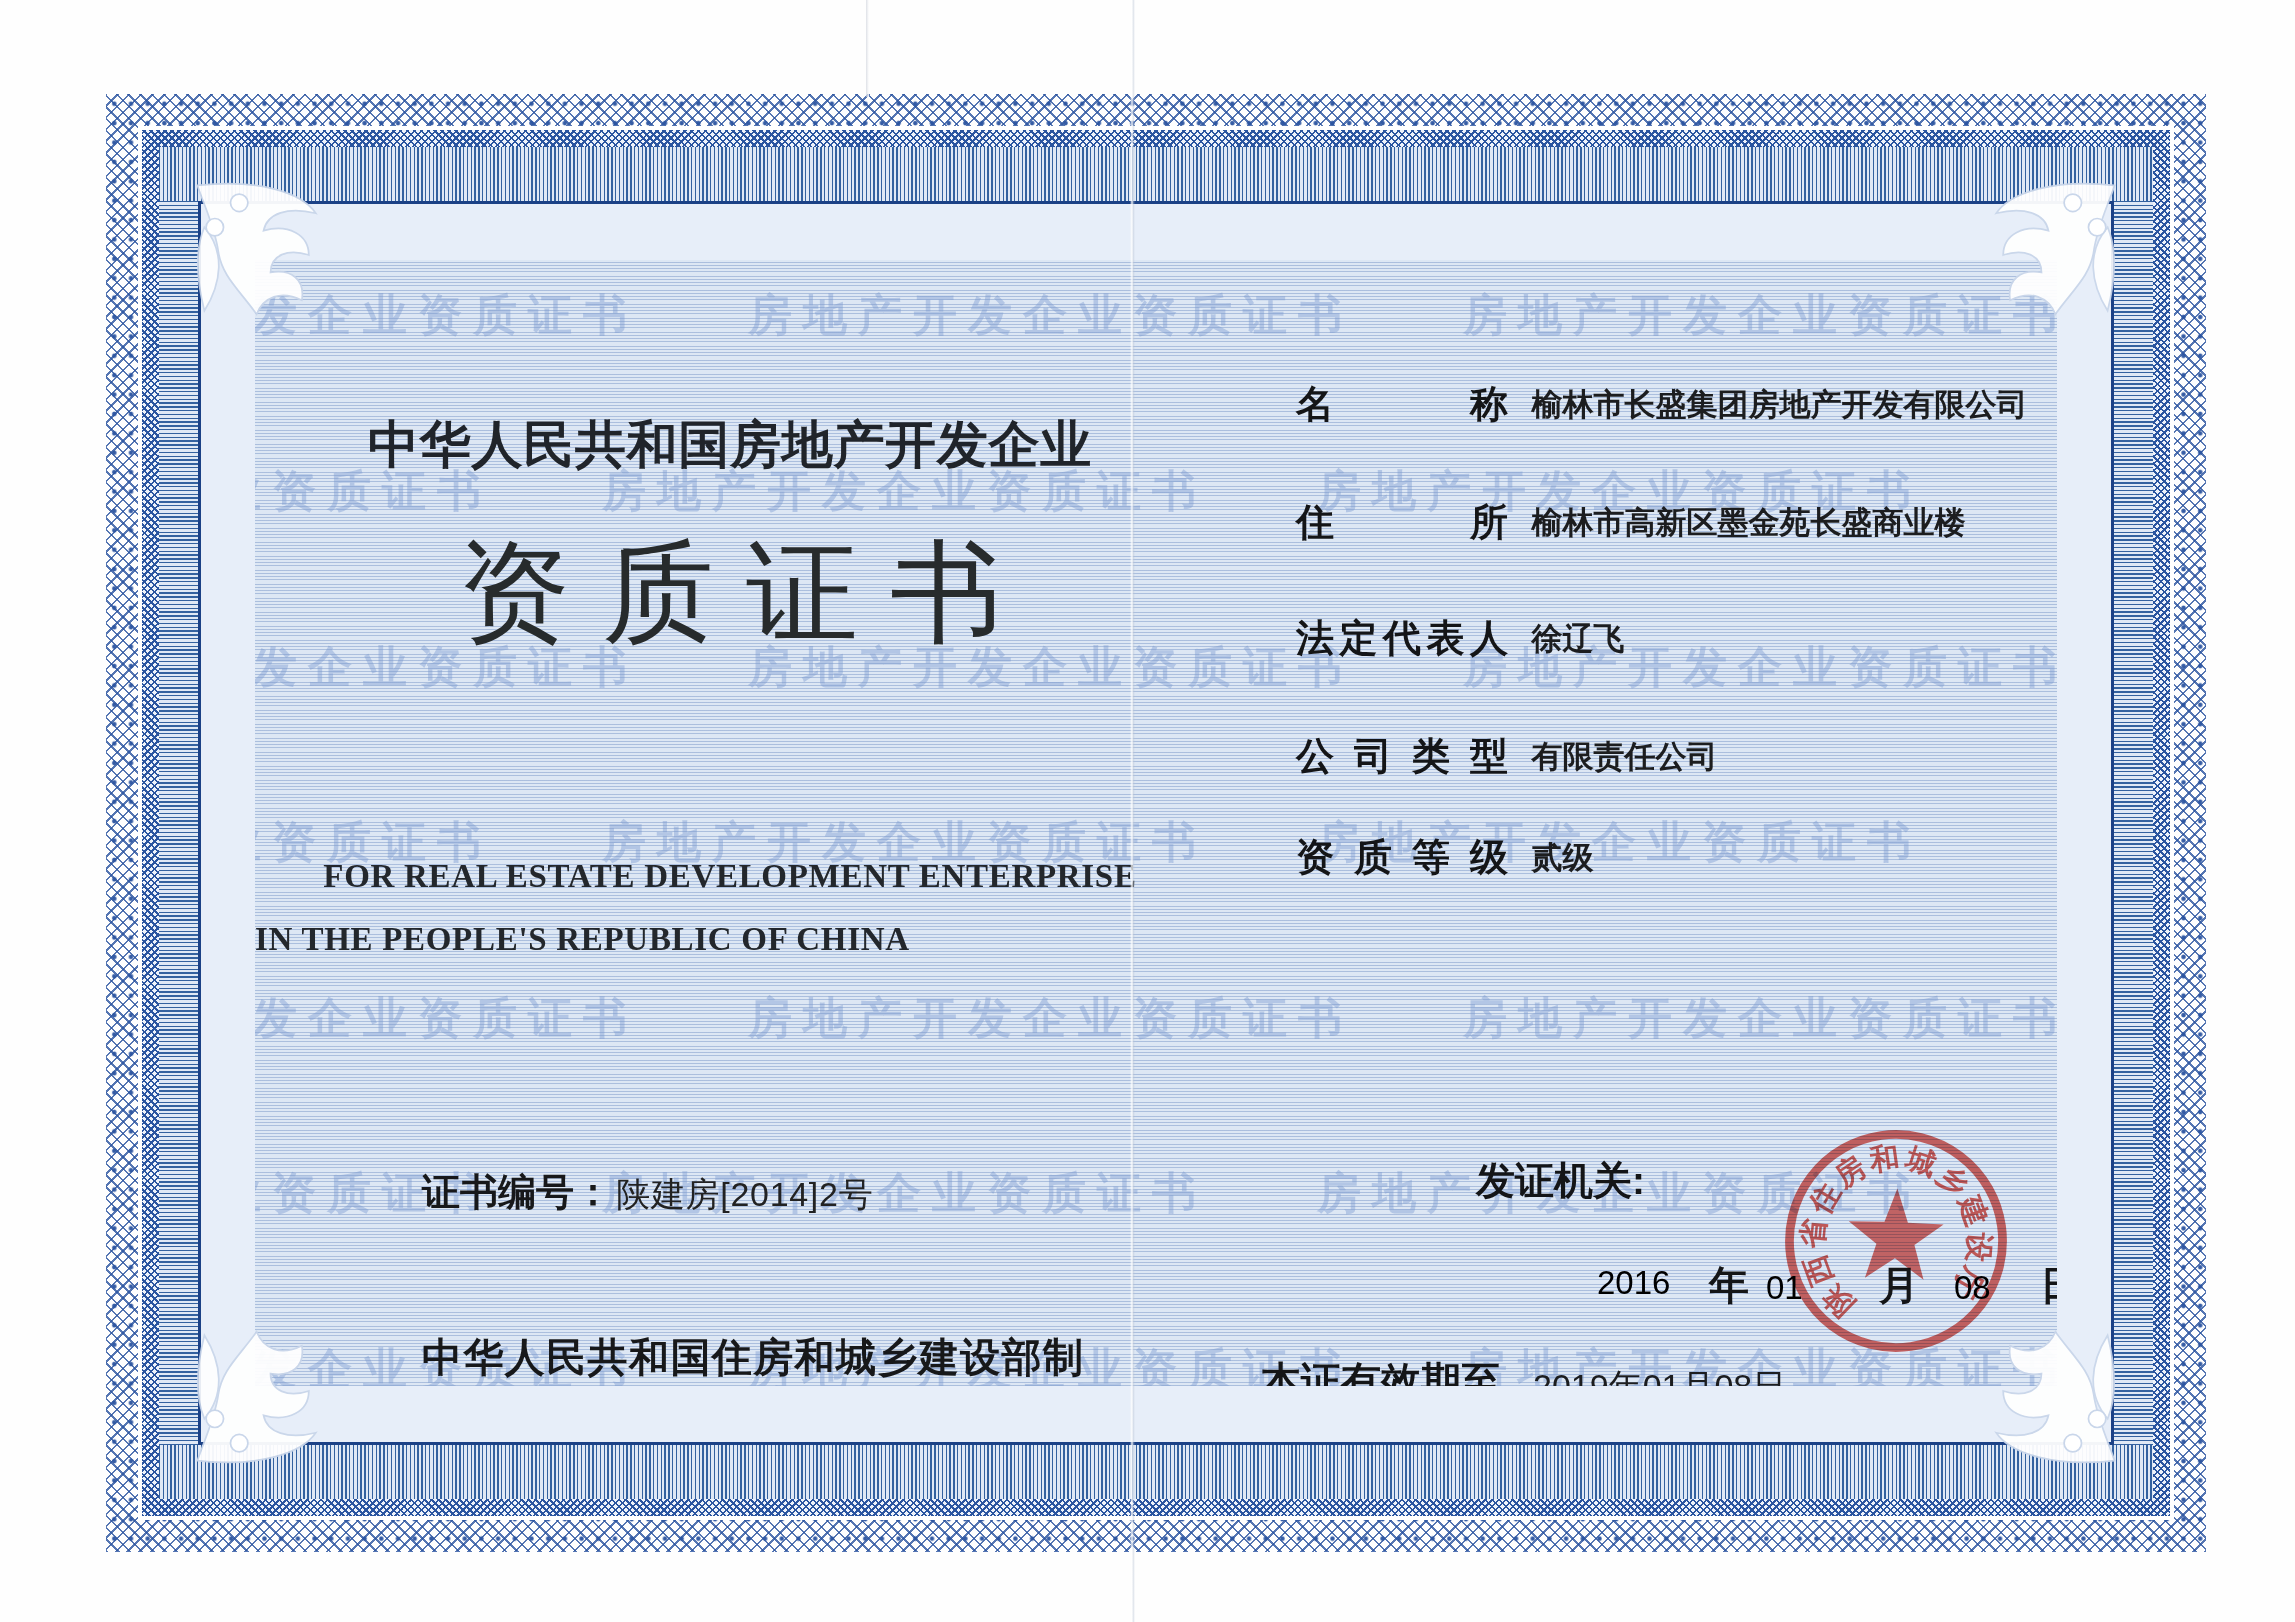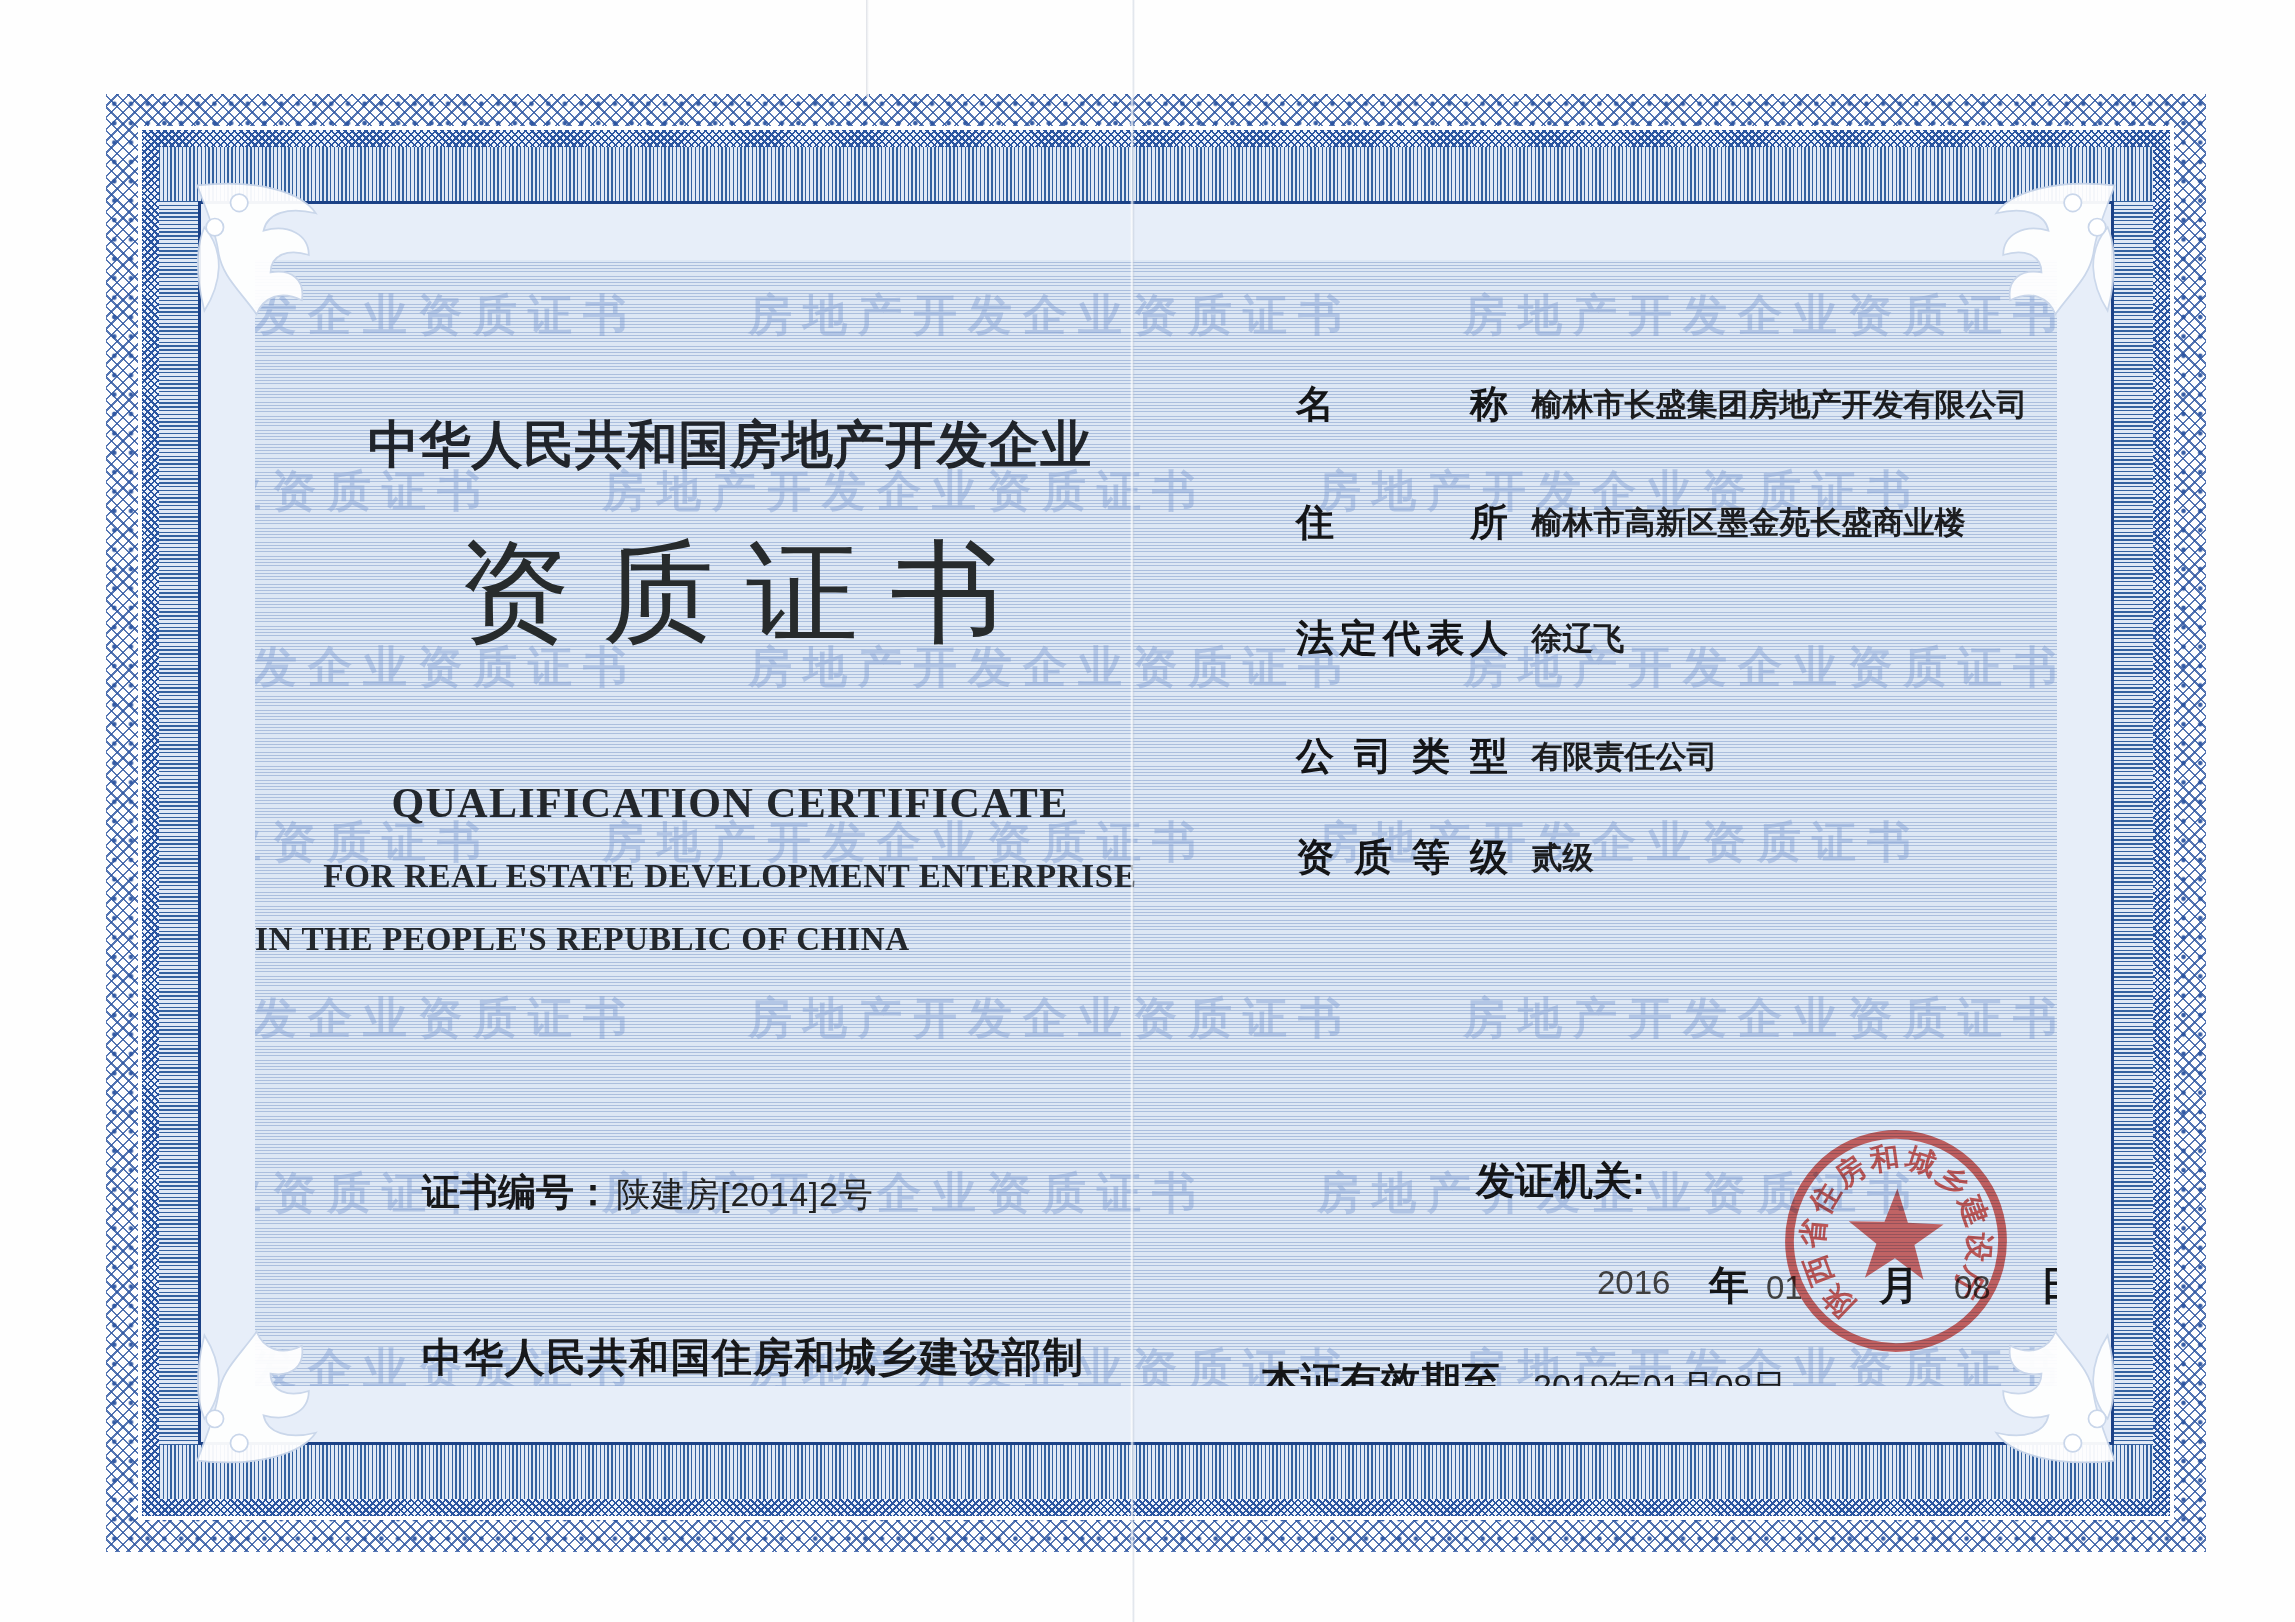--- a/index.html
+++ b/index.html
@@ -68,21 +68,21 @@
     color:#17181a;letter-spacing:1.4px;}
 
   
   .right-panel{position:absolute;left:1006px;top:0;width:901px;height:100%;}
   .frow{position:absolute;left:35px;display:flex;align-items:center;}
   .flabel{width:212px;display:flex;justify-content:space-between;
     font-size:38px;font-weight:700;color:#141517;flex:none;}
   .fvalue{margin-left:23.6px;font-size:31px;font-weight:700;color:#1c1d1f;white-space:nowrap;}
   .issuer-lbl{position:absolute;left:215px;top:894px;font-size:39px;font-weight:700;color:#141517;}
   .date-item{position:absolute;top:1004px;}
-  .d-num{font-size:33px;color:#404040;font-weight:500;}
+  .d-num{font-size:33px;color:#000000;font-weight:500;}
   .d-cn{font-size:40px;font-weight:700;color:#141517;}
   .valid-lbl{position:absolute;left:0px;top:1094px;font-size:40px;font-weight:700;color:#141517;}
   .valid-val{position:absolute;left:272px;top:1104px;font-size:34px;font-weight:500;color:#1c1d1f;}
 
   
   .seal{position:absolute;left:1523px;top:863px;width:236px;height:236px;
     opacity:.84;mix-blend-mode:multiply;transform:rotate(-8deg);z-index:8;}
 
   
   .crease-main{position:absolute;left:1130px;top:0;width:4.9px;height:1623px;z-index:9;
@@ -172,21 +172,20 @@
             <div class="wm-row" style="top: 378px; left: -222px;">房地产开发企业资质证书　　房地产开发企业资质证书　　房地产开发企业资质证书</div>
             <div class="wm-row" style="top: 553px; left: -368px;">房地产开发企业资质证书　　房地产开发企业资质证书　　房地产开发企业资质证书</div>
             <div class="wm-row" style="top: 729px; left: -222px;">房地产开发企业资质证书　　房地产开发企业资质证书　　房地产开发企业资质证书</div>
             <div class="wm-row" style="top: 904px; left: -368px;">房地产开发企业资质证书　　房地产开发企业资质证书　　房地产开发企业资质证书</div>
             <div class="wm-row" style="top: 1080px; left: -222px;">房地产开发企业资质证书　　房地产开发企业资质证书　　房地产开发企业资质证书</div>
           </div>
 
         <div class="left-panel">
           <div class="t-cn">中华人民共和国房地产开发企业</div>
           <div class="t-main">资质证书</div>
-          <div class="t-en1">QUALIFICATION CERTIFICATE</div>
           <div class="t-en2">FOR REAL ESTATE DEVELOPMENT ENTERPRISE</div>
           <div class="t-en3">IN THE PEOPLE'S REPUBLIC OF CHINA</div>
           <div class="certno">
             <span class="lbl">证书编号：</span>
             <span class="val">陕建房[2014]2号</span>
           </div>
           <div class="ministry">中华人民共和国住房和城乡建设部制</div>
         </div>
 
         <div class="right-panel">

